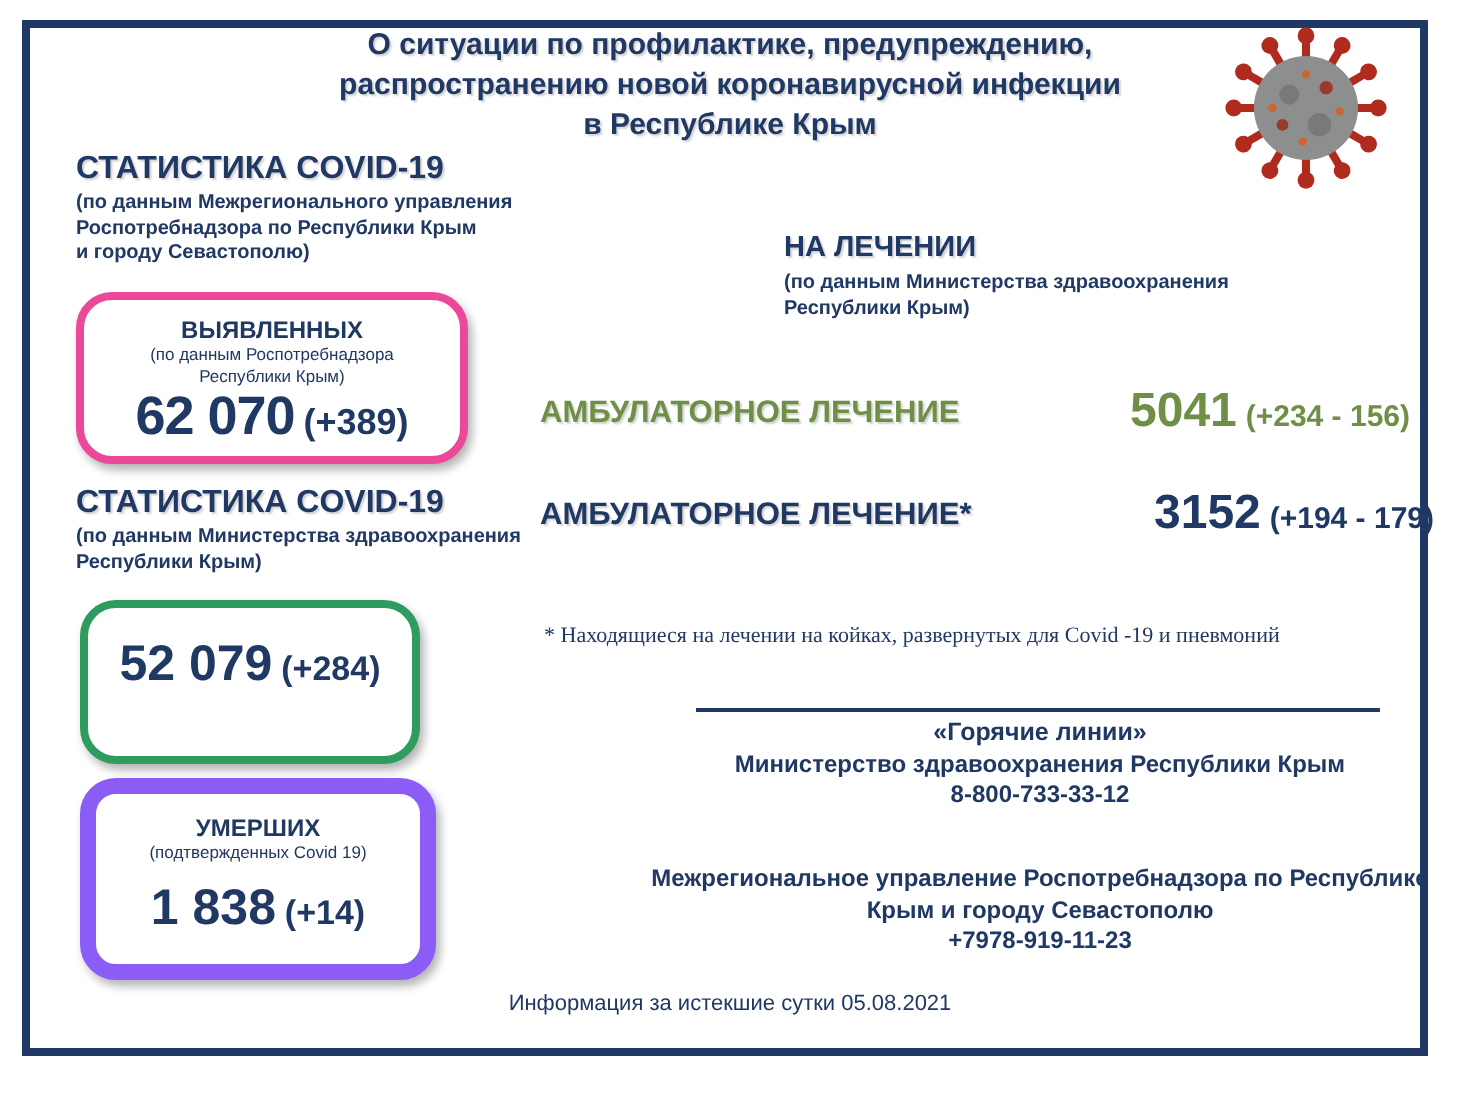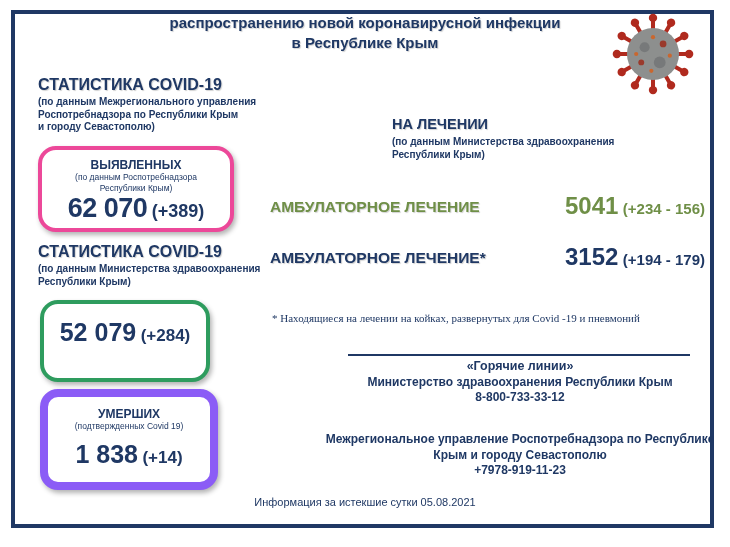--- a/index.html
+++ b/index.html
@@ -43,20 +43,21 @@
         line-height:15.5px;}
   .footer{left:0;top:496px;width:730px;text-align:center;font-size:11px;}
 </style>
 </head>
 <body>
 
 <div class="page">
   <div class="frame"></div>
 
   <div class="abs title sh">
+    <div>О ситуации по профилактике, предупреждению,</div>
     <div>распространению новой коронавирусной инфекции</div>
     <div>в Республике Крым</div>
   </div>
 
   <div class="abs virus">
     <svg viewBox="0 0 100 100" width="94" height="84" aria-hidden="true">
       <g fill="#b02a1e">
         <g transform="rotate(0 50 50)">
             <rect x="47.6" y="5" width="4.8" height="18" rx="2"></rect>
             <circle cx="50" cy="7" r="5"></circle>
@@ -165,21 +166,21 @@
     <div>Республики Крым)</div>
   </div>
 
   <div class="abs row-label green sh" style="left:270px;top:198px;">АМБУЛАТОРНОЕ ЛЕЧЕНИЕ</div>
   <div class="abs row-value green" style="left:460px;top:192px;">
     <span class="rv-num">5041</span>
     <span class="rv-delta">(+234 - 156)</span>
   </div>
 
   <div class="abs row-label sh" style="left:270px;top:249px;">АМБУЛАТОРНОЕ ЛЕЧЕНИЕ*</div>
-  <div class="abs row-value" style="left:460px;top:243px;">
+  <div class="abs row-value" style="left:472px;top:243px;">
     <span class="rv-num">3152</span>
     <span class="rv-delta">(+194 - 179)</span>
   </div>
 
   <div class="abs footnote">* Находящиеся на лечении на койках, развернутых для Covid -19 и пневмоний</div>
 
   <div class="abs sep"></div>
 
   <div class="abs hot1">
     <div class="ht">«Горячие линии»</div>

